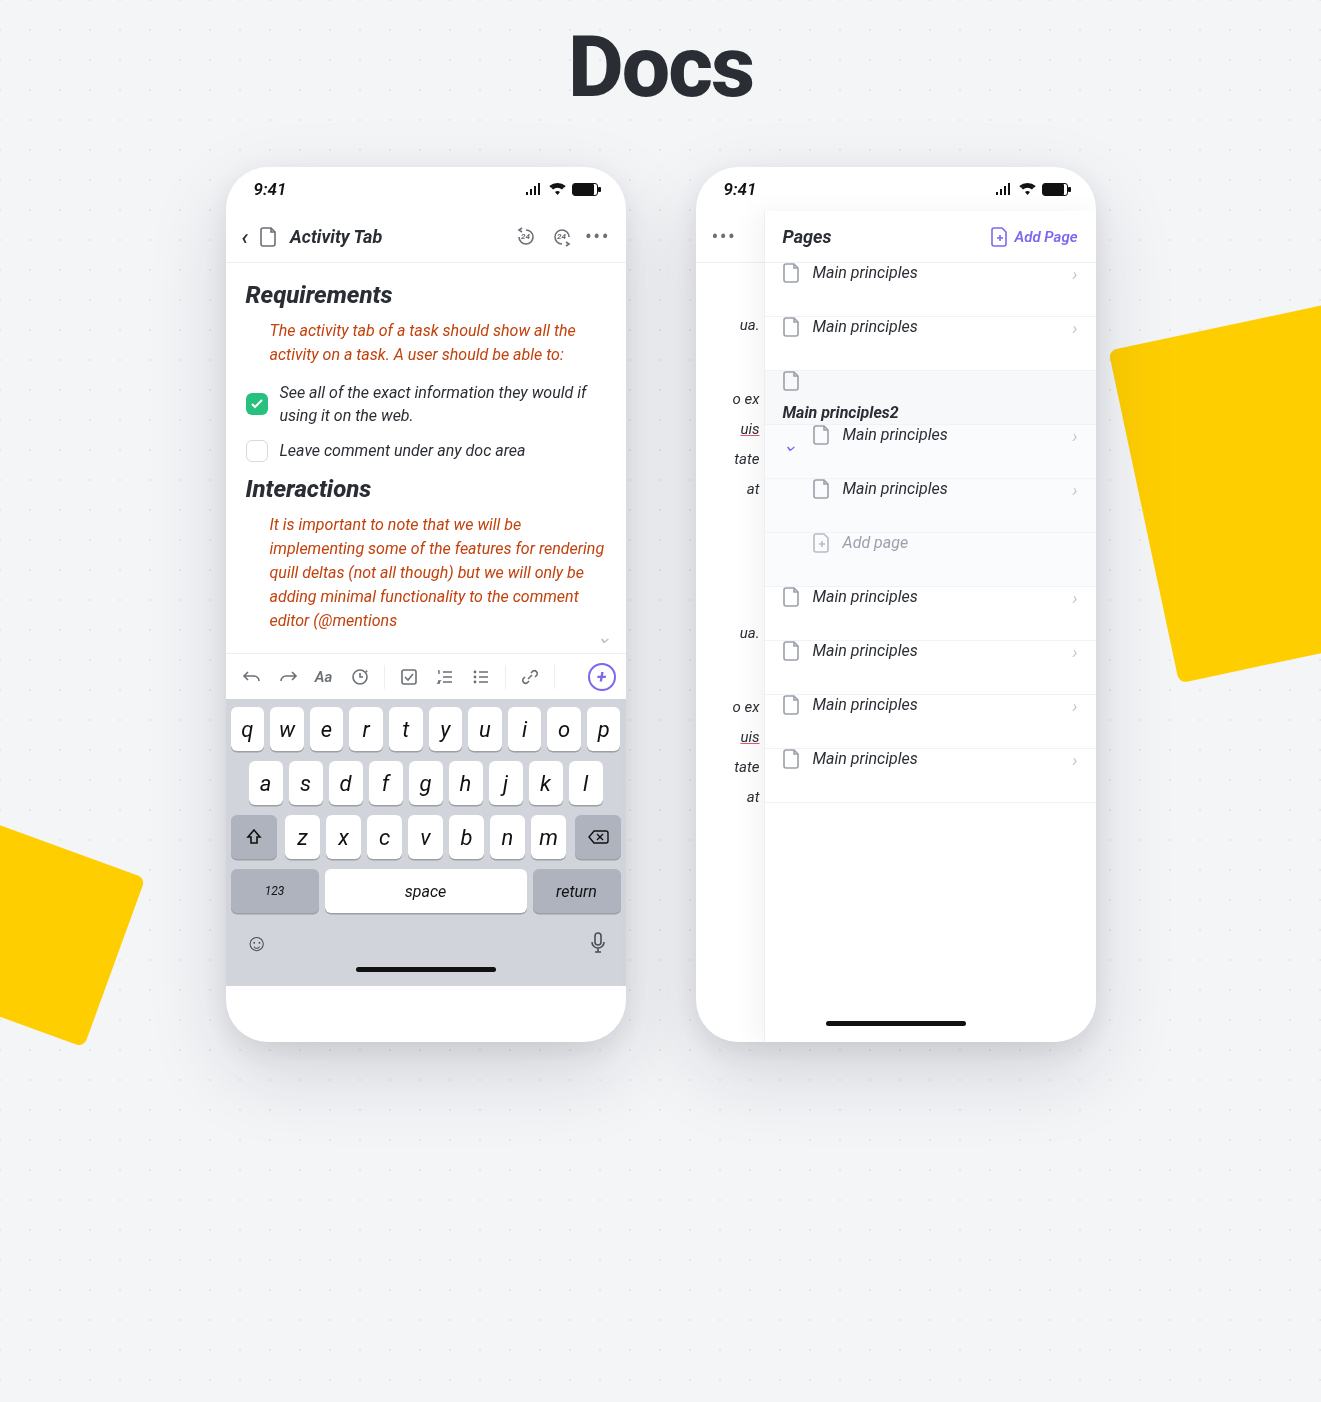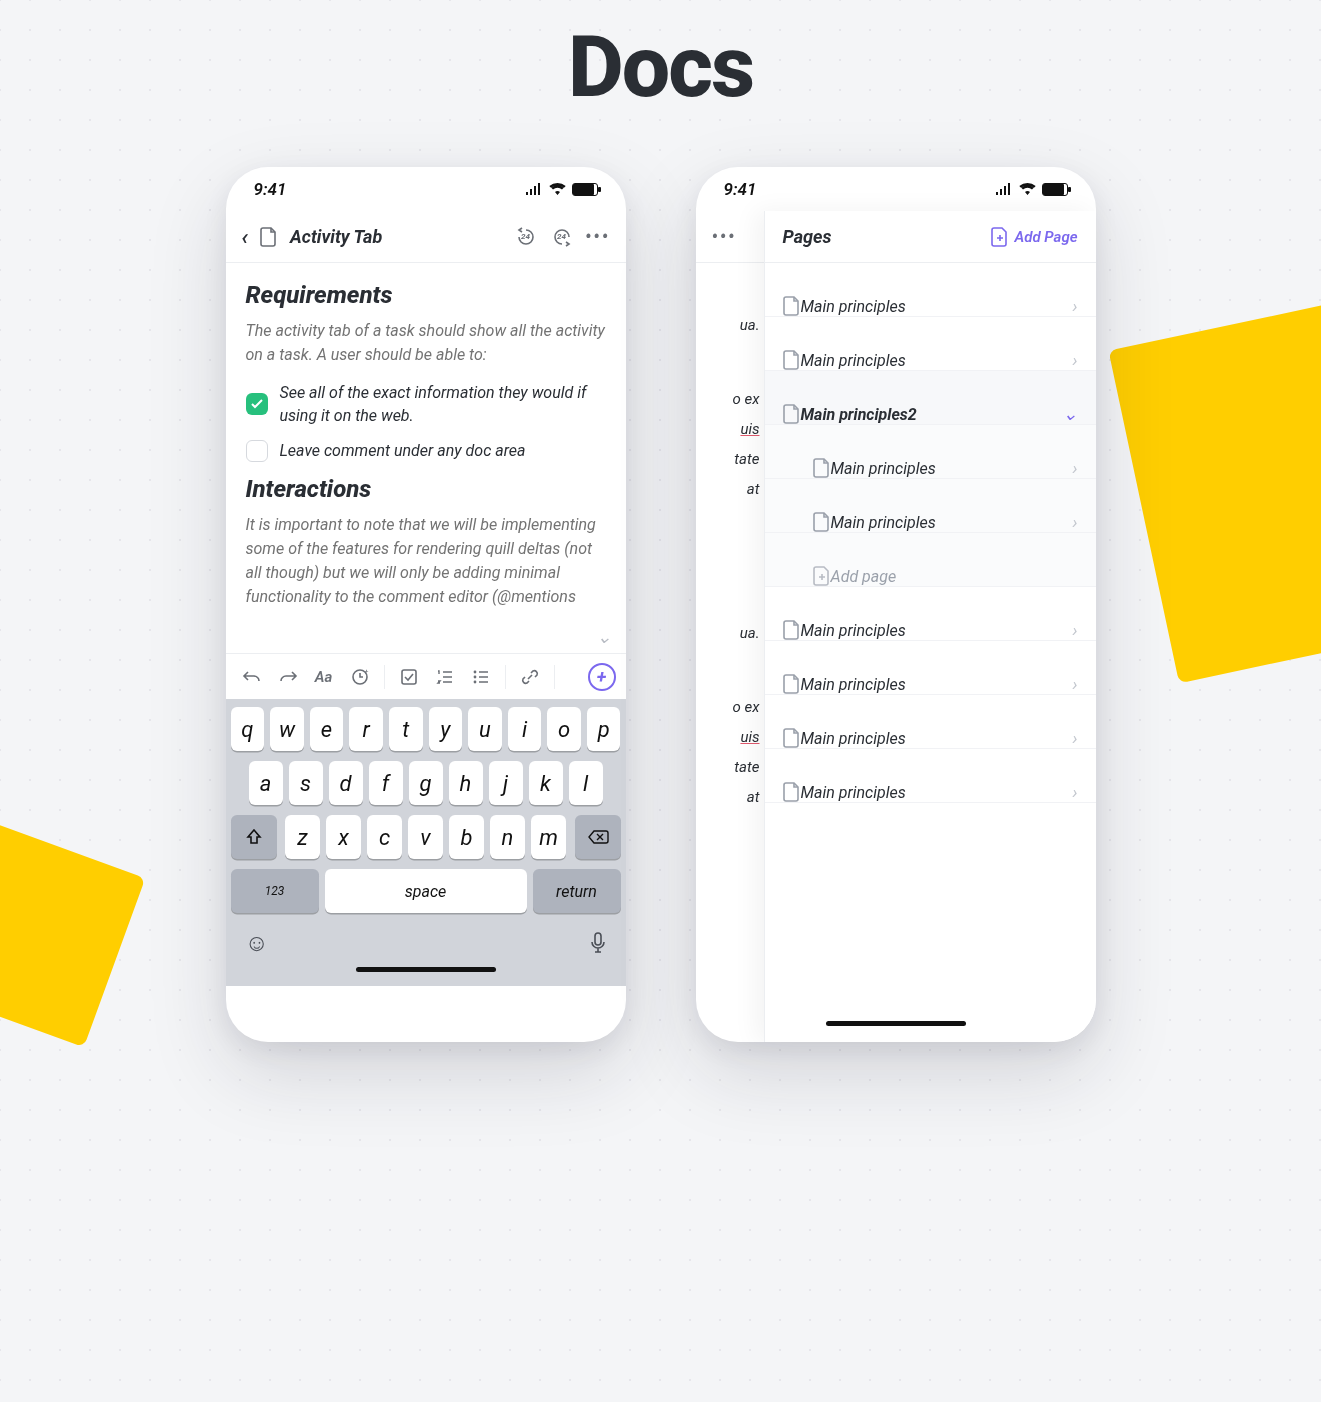--- a/index.html
+++ b/index.html
@@ -101,21 +101,21 @@
   }
   .back-chev { font-size:22px; color:#2a2e34; font-weight:600; }
   .doc-ic { width:18px; height:20px; }
   .header-title { font-size:18px; font-weight:700; color:#2a2e34; flex:1; }
   .hdr-btn { width:24px; height:24px; display:flex; align-items:center; justify-content:center; color:#6b6f76; position:relative;}
   .dots { letter-spacing:2px; font-size:18px; color:#6b6f76; font-weight:700;}
 
   
   .content { padding: 18px 20px; flex:1; overflow:hidden; position:relative;}
   .h1 { font-size:24px; font-weight:800; color:#2a2e34; margin-bottom:10px;}
-  .p { font-size:16px; line-height:1.5; color:#737373; margin-bottom:14px;}
+  .p { font-size:16px; line-height:1.5; color:#c2410c; margin-bottom:14px;margin-left:24px;}
   .check-row { display:flex; gap:12px; margin-bottom:12px; align-items:center;}
   .check { width:22px; height:22px; border-radius:6px; flex-shrink:0; display:flex; align-items:center; justify-content:center;}
   .check.on { background:#27c07d; }
   .check.off { border:1.5px solid #d6d9de; }
   .check-label { font-size:16px; color:#2a2e34; line-height:1.45;}
   .fade-chev{position:absolute; right:14px; color:#b8bcc4; font-size:18px; bottom:6px;}
 
   
   .editor-toolbar {
     height:46px;
@@ -176,25 +176,25 @@
     height:52px;border-bottom:1px solid #eceef1;
     display:flex;align-items:center;justify-content:space-between;
     padding:0 18px;
     text-align:right;
   }
   .drawer-title{font-size:18px;font-weight:700;color:#2a2e34;}
   .add-page-btn{display:flex;align-items:center;gap:6px;color:#7b68ee;font-weight:600;font-size:15px;}
   .page-list{flex:1;overflow:auto;}
   .page-row{
     height:54px;border-bottom:1px solid #f1f2f5;
-    display:flex;align-items:flex-end;padding:0 18px;
+    display:flex;align-items:flex-start;padding:0 18px;gap:12px;
   }
   .page-row .lbl{flex:1;font-size:16px;color:#2a2e34;}
   .page-row .chev{color:#c4c8cf;font-size:18px;}
-  .page-row.selected{background:#f7f8fa;}
+  .page-row.selected{background:#f7f8fa;flex-direction:column;}
   .page-row.selected .lbl{font-weight:700;}
   .page-row.selected .chev{color:#7b68ee;}
   .page-row.child{padding-left:48px;background:#fafbfc;}
   .page-row.add .lbl{color:#9aa0aa;}
   .page-row.add svg path, .page-row.add svg{color:#9aa0aa;}
 
   .ph2-header{
     position:absolute;left:0;top:44px;height:52px;
     display:flex;align-items:center;padding:0 16px;
     border-bottom:1px solid #eceef1; width:68px;

